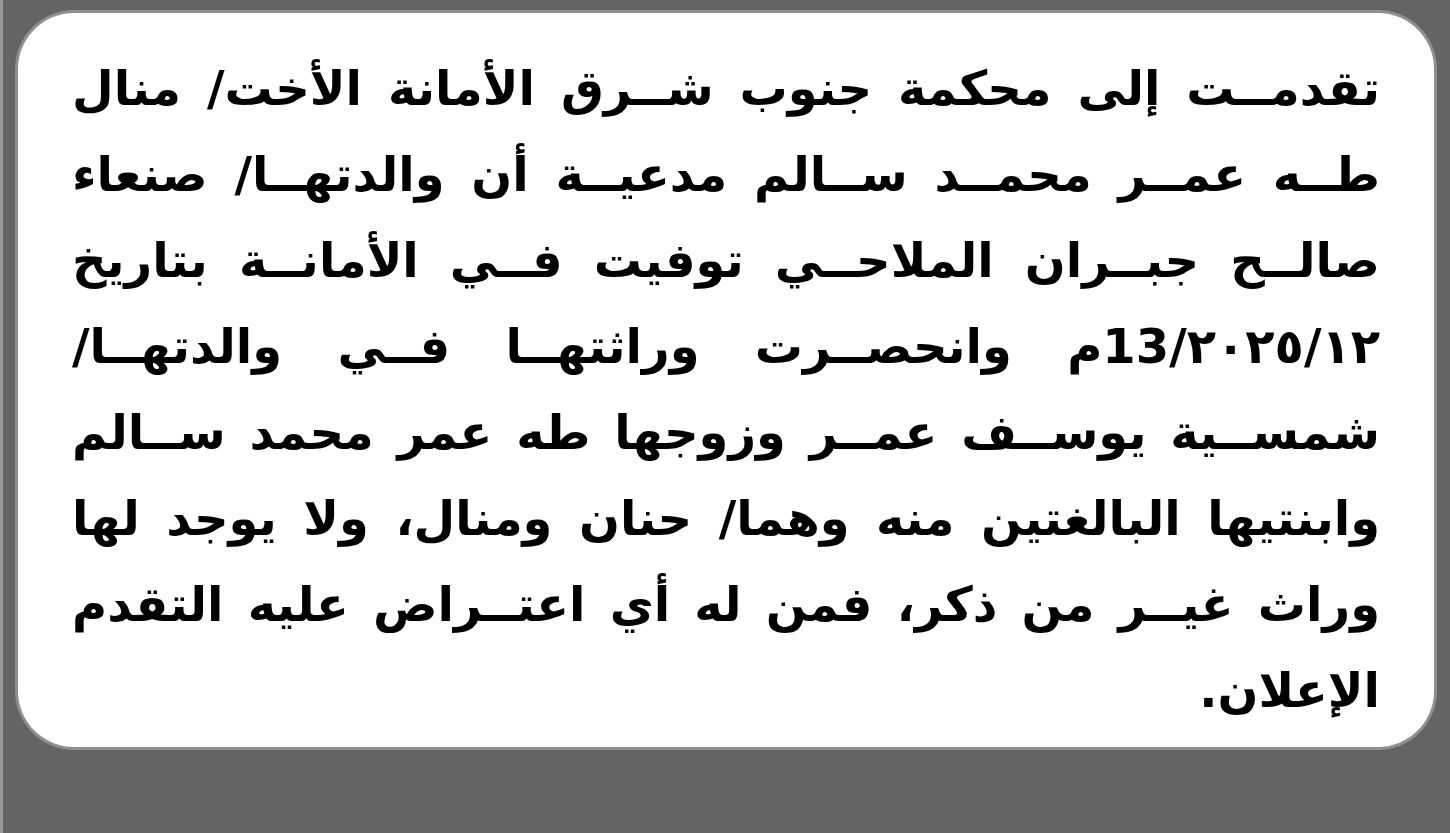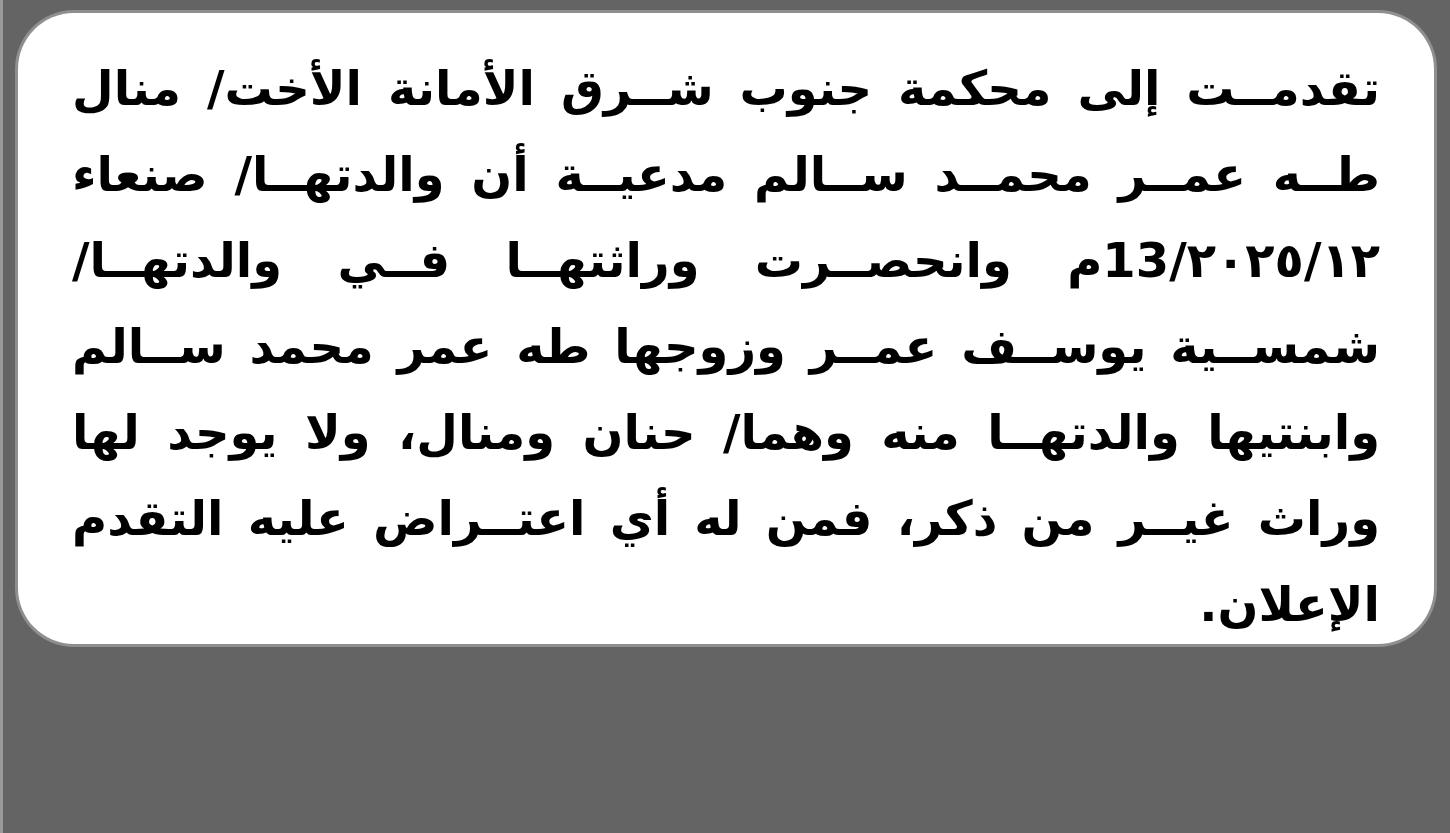--- a/index.html
+++ b/index.html
@@ -24,21 +24,21 @@
     position: absolute;
     left: 0; top: 0;
     width: 3px; height: 100%;
     background: #9a9a9a;
   }
   .announcement-card {
     position: absolute;
     left: 18px;
     top: 13px;
     width: 1416px;
-    height: 631px;
+    height: 734px;
     background: #ffffff;
     border-radius: 56px;
     box-shadow: 0 0 0 3px #8f8f8f;
     overflow: hidden;
   }
   .announcement-text {
     direction: rtl;
     padding: 32px 54px 0 54px;
     color: #000000;
     font-weight: bold;
@@ -58,20 +58,21 @@
 </head>
 <body>
 
 <div class="scan-frame">
   <div class="scan-edge-left"></div>
 
   <div class="announcement-card">
     <div class="announcement-text" dir="rtl">
       <div class="announcement-line">تقدمــت إلى محكمة جنوب شــرق الأمانة الأخت/ منال</div>
       <div class="announcement-line">طــه عمــر محمــد ســالم مدعيــة أن والدتهــا/ صنعاء</div>
+      <div class="announcement-line">صالــح جبــران الملاحــي توفيت فــي الأمانــة بتاريخ</div>
       <div class="announcement-line">٢٠٢٥/١٢/13م وانحصــرت وراثتهــا فــي والدتهــا/</div>
       <div class="announcement-line">شمســية يوســف عمــر وزوجها طه عمر محمد ســالم</div>
-      <div class="announcement-line">وابنتيها والدتهــا منه وهما/ حنان ومنال، ولا يوجد لها</div>
+      <div class="announcement-line">وابنتيها البالغتين منه وهما/ حنان ومنال، ولا يوجد لها</div>
       <div class="announcement-line">وراث غيــر من ذكر، فمن له أي اعتــراض عليه التقدم</div>
       <div class="announcement-line last-line">الإعلان.</div>
     </div>
   </div>
 </div>
 
 </body></html>

